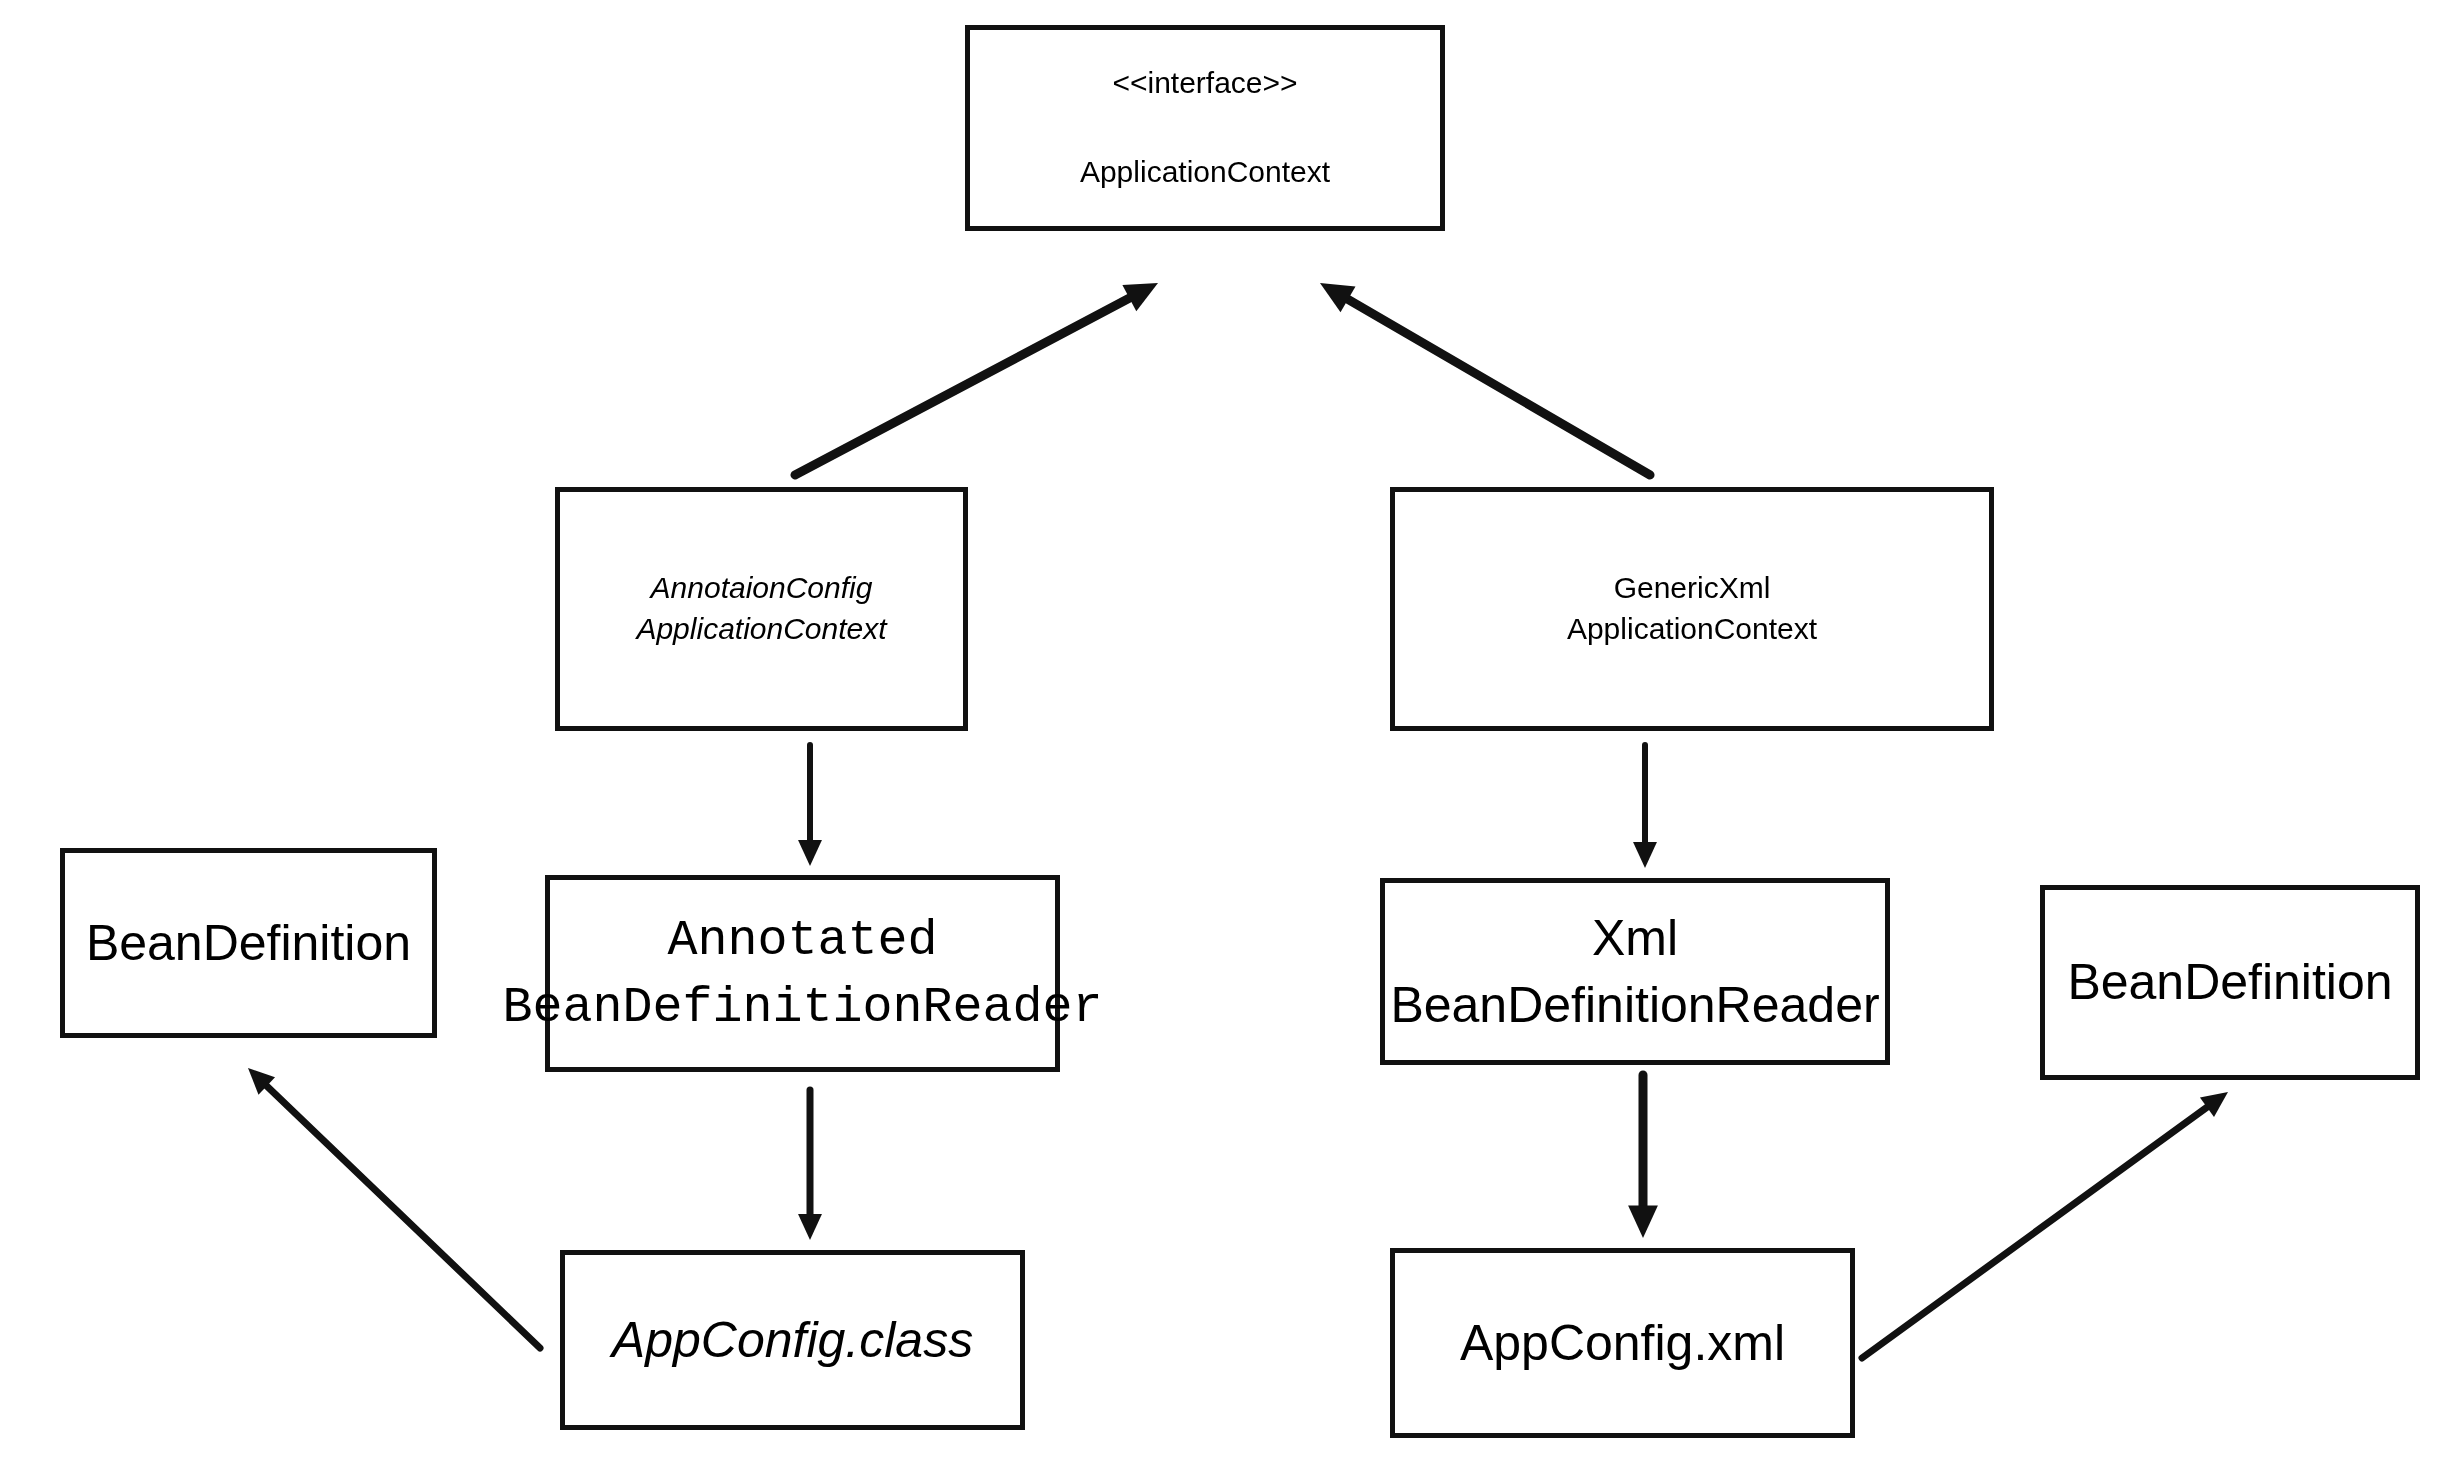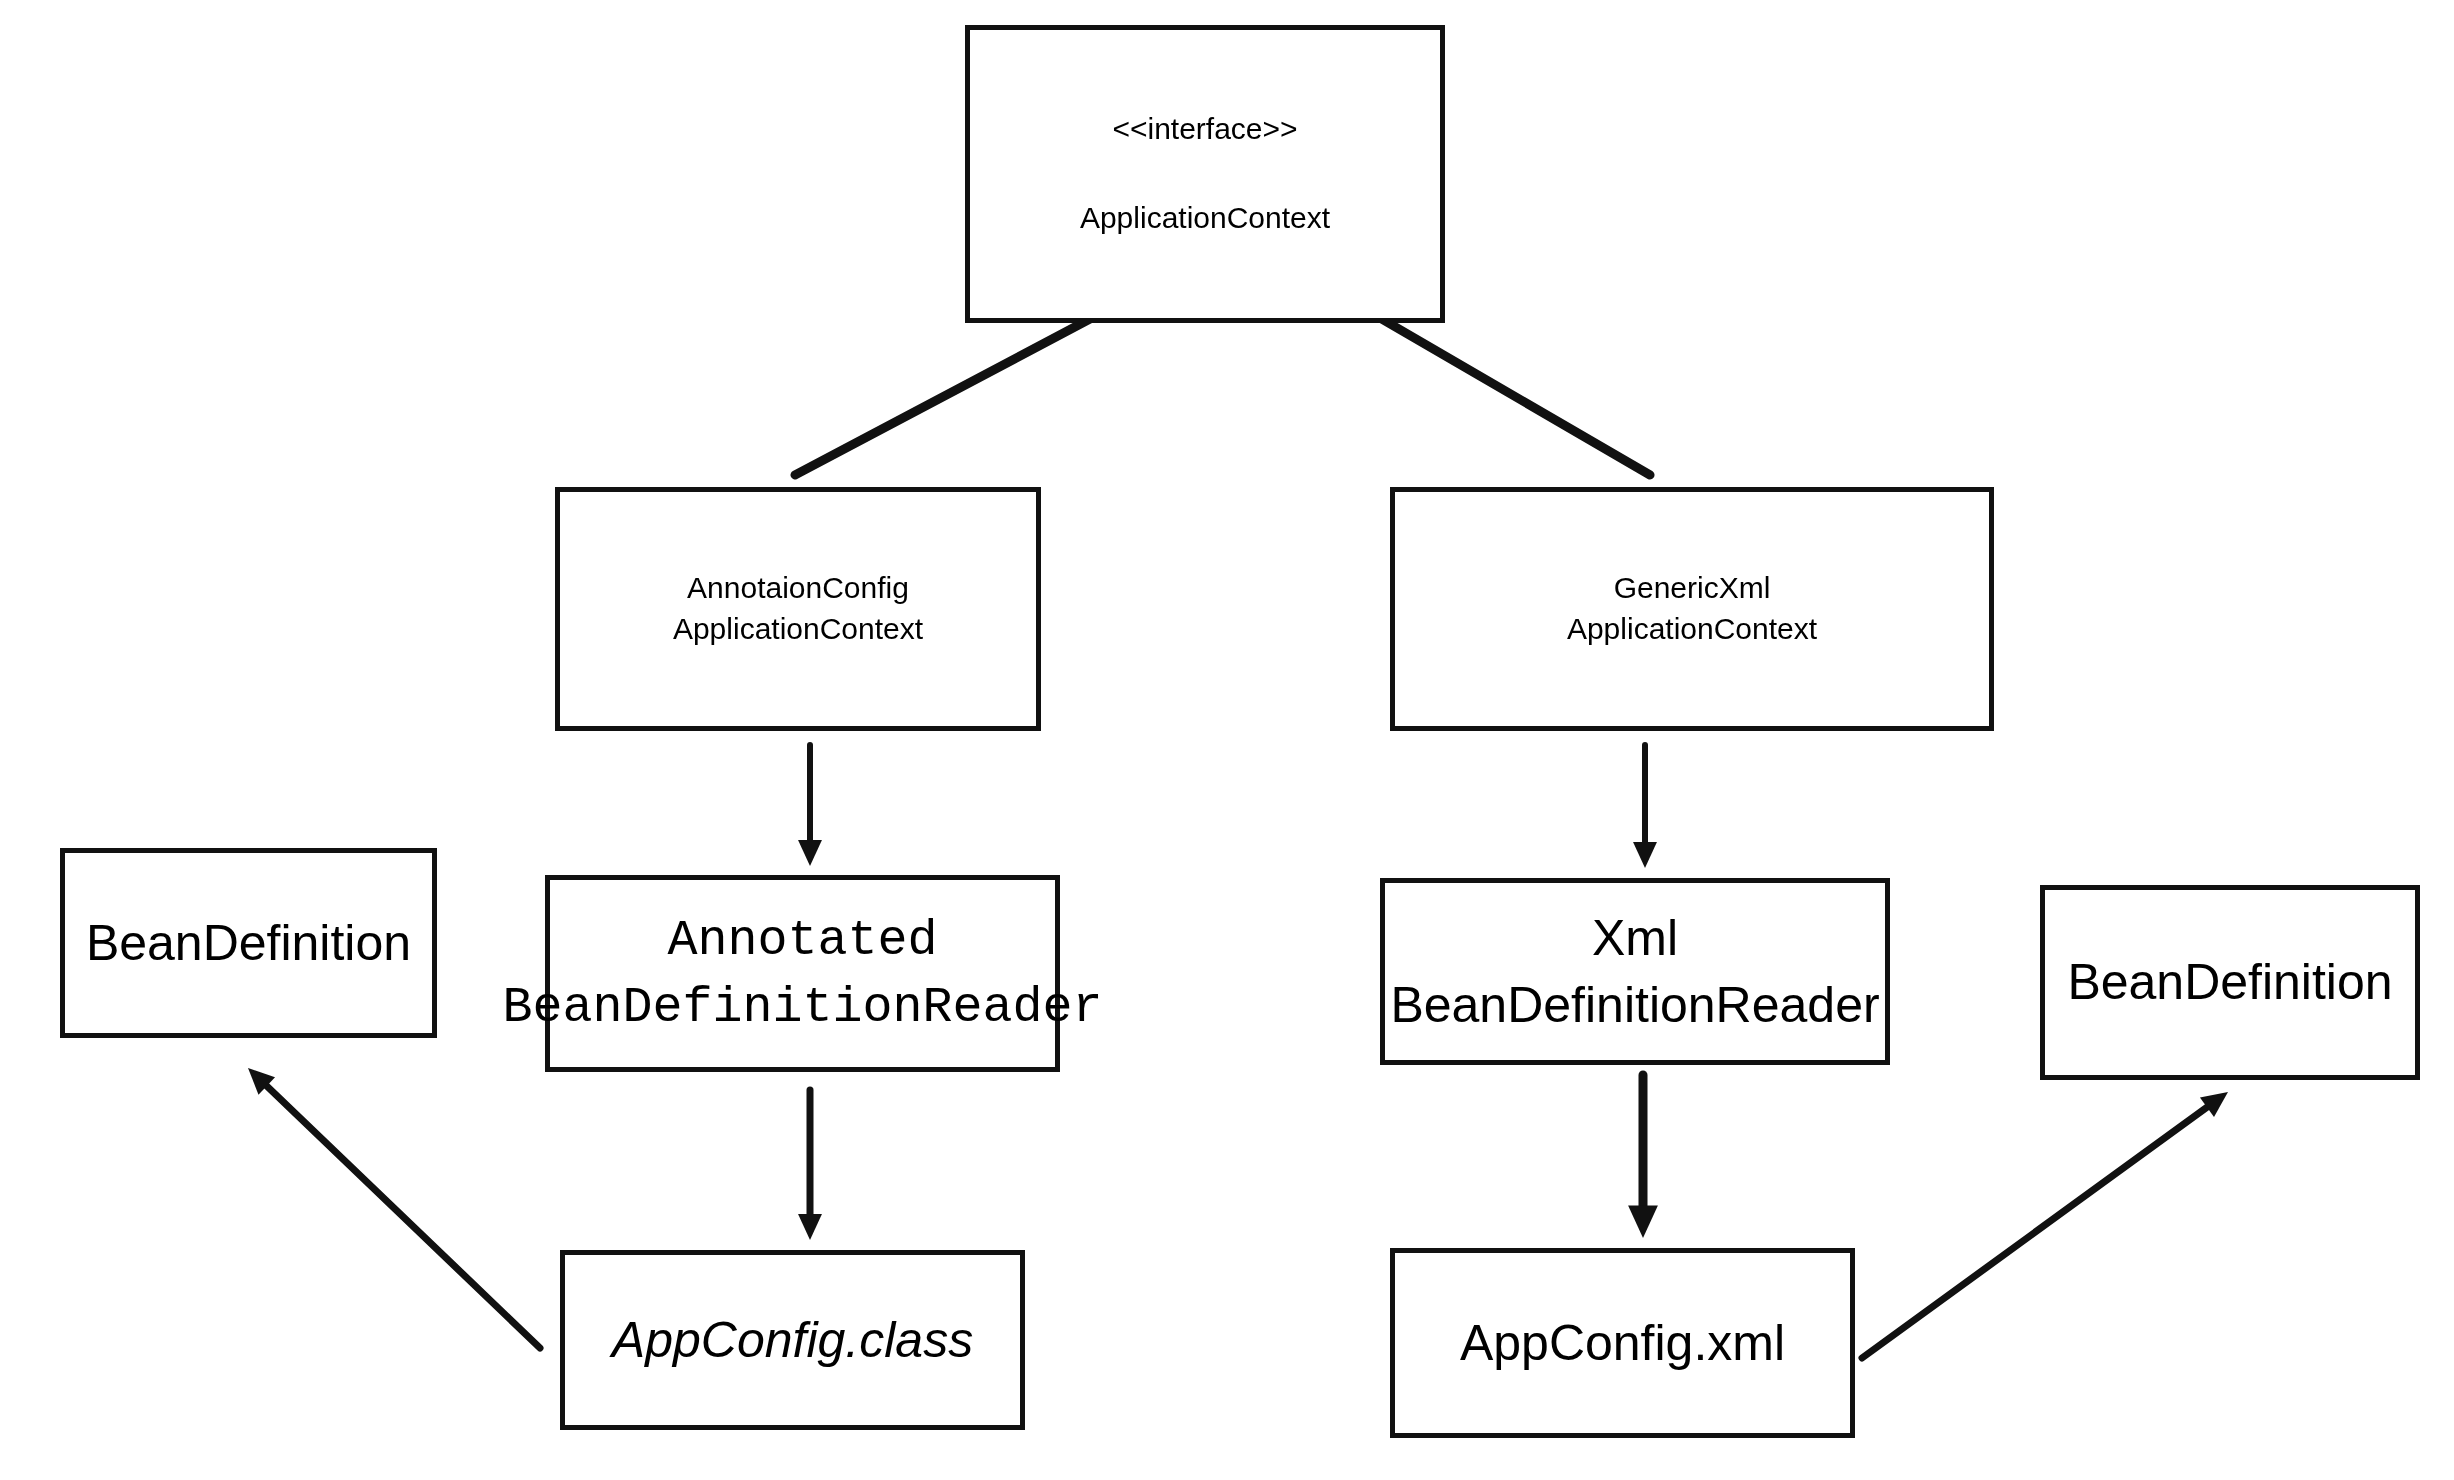--- a/index.html
+++ b/index.html
@@ -81,25 +81,25 @@
         <line x1="540" y1="1348" x2="263.8792121723955" y2="1083.2266418091463" stroke="#111111" stroke-width="7" stroke-linecap="round"></line>
         <polygon points="248,1068 275.0440978418034,1077.3626049752706 258.48858547476783,1094.6276393008934" fill="#111111"></polygon>
       </g>
       <g>
         <line x1="1862" y1="1358" x2="2210.2036017626497" y2="1104.9339943473638" stroke="#111111" stroke-width="7" stroke-linecap="round"></line>
         <polygon points="2228,1092 2213.999282646517,1116.9603989068257 2199.936503337928,1097.6108604596704" fill="#111111"></polygon>
       </g>
     </svg>
 
   <div id="nodes-layer">
-      <div class="node small" style="left: 965px; top: 25px; width: 480px; height: 298px; border-color: rgb(17, 17, 17); gap: 28px;">
+      <div class="node small" style="left: 965px; top: 25px; width: 480px; height: 206px; border-color: rgb(17, 17, 17); gap: 28px;">
         <span class="line">&lt;&lt;interface&gt;&gt;</span>
         <span class="line">ApplicationContext</span>
       </div>
-      <div class="node small stacked" style="left: 555px; top: 487px; width: 486px; height: 244px; border-color: rgb(17, 17, 17);">
+      <div class="node small stacked" style="left: 555px; top: 487px; width: 413px; height: 244px; border-color: rgb(17, 17, 17); font-style: italic;">
         <span class="line">AnnotaionConfig</span>
         <span class="line">ApplicationContext</span>
       </div>
       <div class="node small stacked" style="left: 1390px; top: 487px; width: 604px; height: 244px; border-color: rgb(17, 17, 17);">
         <span class="line">GenericXml</span>
         <span class="line">ApplicationContext</span>
       </div>
       <div class="node large" style="left: 60px; top: 848px; width: 377px; height: 190px; border-color: rgb(17, 17, 17);">
         <span class="line">BeanDefinition</span>
       </div>

